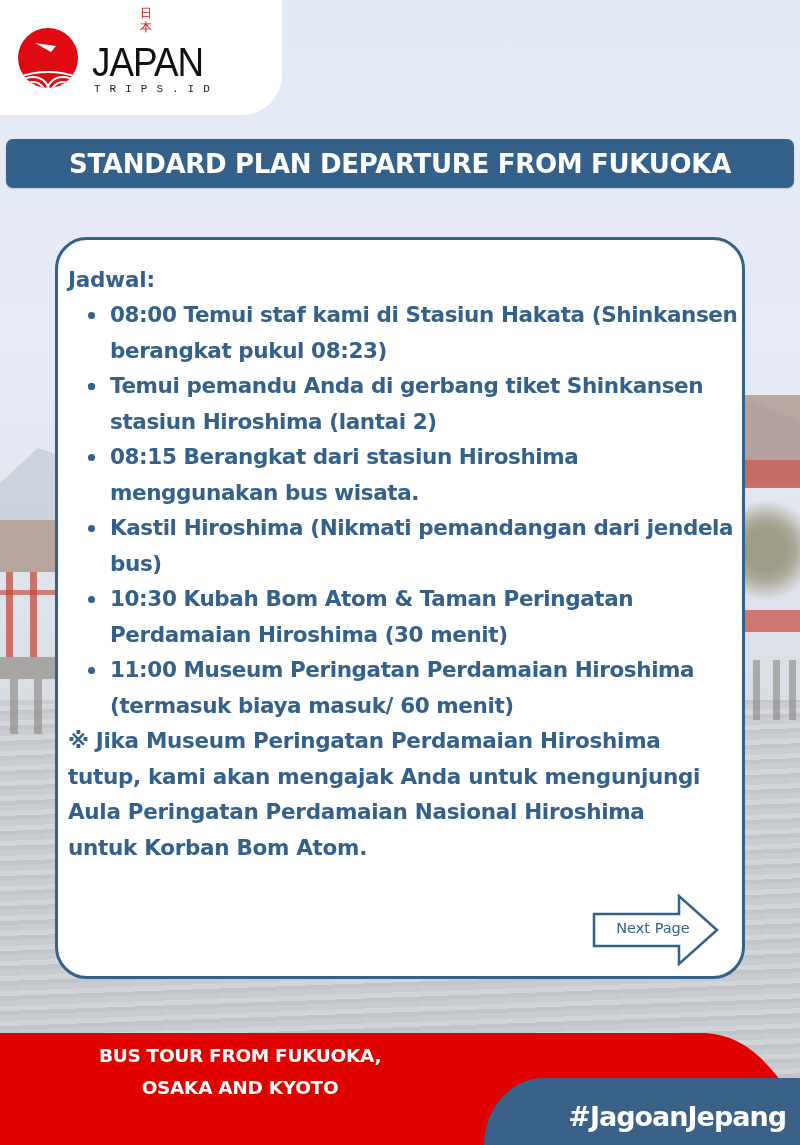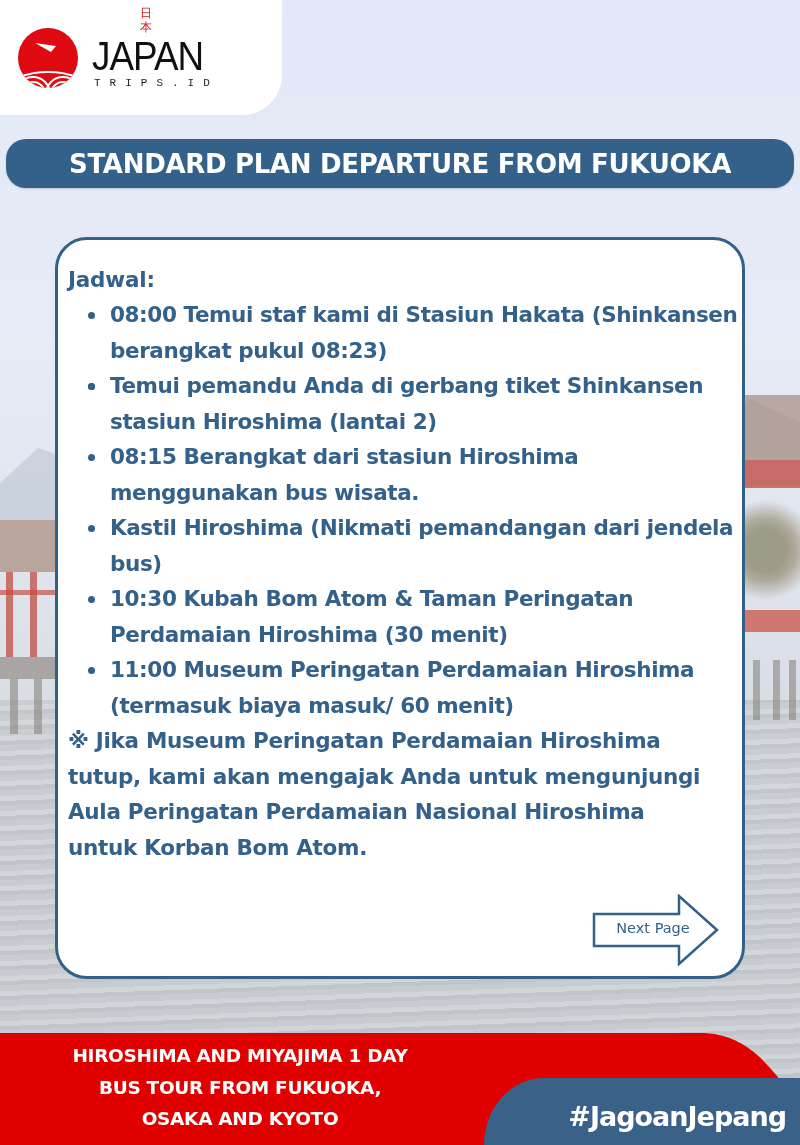--- a/index.html
+++ b/index.html
@@ -35,38 +35,38 @@
   .shrine-right .tree { position: absolute; right: 0; top: 95px; width: 58px; height: 120px; background: radial-gradient(circle at 40% 50%, #8d8a6e 0 30%, #a39c87 45%, transparent 72%); opacity: .8; }
   .shrine-right .base { position: absolute; right: 0; top: 215px; width: 58px; height: 22px; background: #c9483d; opacity: .7; }
   .shrine-right .pile { position: absolute; top: 265px; width: 7px; height: 60px; background: #8b8680; opacity: .6; }
 
   
   .logo-box {
     position: absolute; left: 0; top: 0; width: 282px; height: 115px; z-index: 2;
     background: #ffffff; border-bottom-right-radius: 40px;
   }
   .logo-mark { position: absolute; left: 18px; top: 22px; width: 60px; height: 72px; }
-  .logo-word { position: absolute; left: 92px; top: 38px; }
+  .logo-word { position: absolute; left: 92px; top: 44px; }
   .logo-japan {
     font-family: "Liberation Sans", sans-serif; font-size: 40px; font-weight: 400;
     color: #111; letter-spacing: -1px; line-height: 36px; transform: scaleX(0.92); transform-origin: left;
   }
   .logo-kanji {
     position: absolute; left: 139px; top: 6px; width: 14px;
     font-size: 12px; line-height: 14px; color: #d8141a; text-align: center;
   }
   .logo-sub {
     font-family: "Liberation Mono", monospace; font-size: 11px; letter-spacing: 9px; color: #222;
     margin-top: 3px; padding-left: 2px;
   }
 
   
   .title-banner {
     position: absolute; left: 6px; top: 139px; width: 788px; height: 49px; z-index: 2;
-    background: #34618a; border-radius: 20px;
+    background: #34618a; border-radius: 7px;
     display: flex; align-items: center; justify-content: center;
     box-shadow: 0 1px 2px rgba(0,0,0,.15);
   }
   .title-text {
     color: #ffffff; font-family: "DejaVu Sans", sans-serif; font-weight: 700;
     font-size: 26px; letter-spacing: -0.3px; white-space: nowrap;
   }
 
   
   .card {
@@ -191,19 +191,18 @@
   <div class="next-btn">
     <svg width="130" height="72" viewBox="0 0 130 72">
       <polygon points="3,20 88,20 88,2 126,36 88,70 88,52 3,52" fill="#ffffff" stroke="#34618a" stroke-width="2.5" stroke-linejoin="miter"></polygon>
     </svg>
     <span class="next-label">Next Page</span>
   </div>
 </div>
 
 <div class="footer-red"></div>
 <div class="footer-title">
-  <div>HIROSHIMA AND MIYAJIMA 1 DAY</div>
   <div>BUS TOUR FROM FUKUOKA,</div>
   <div>OSAKA AND KYOTO</div>
 </div>
 <div class="hashtag-tab">
   <span class="hashtag-text">#JagoanJepang</span>
 </div>
 
 </body></html>

